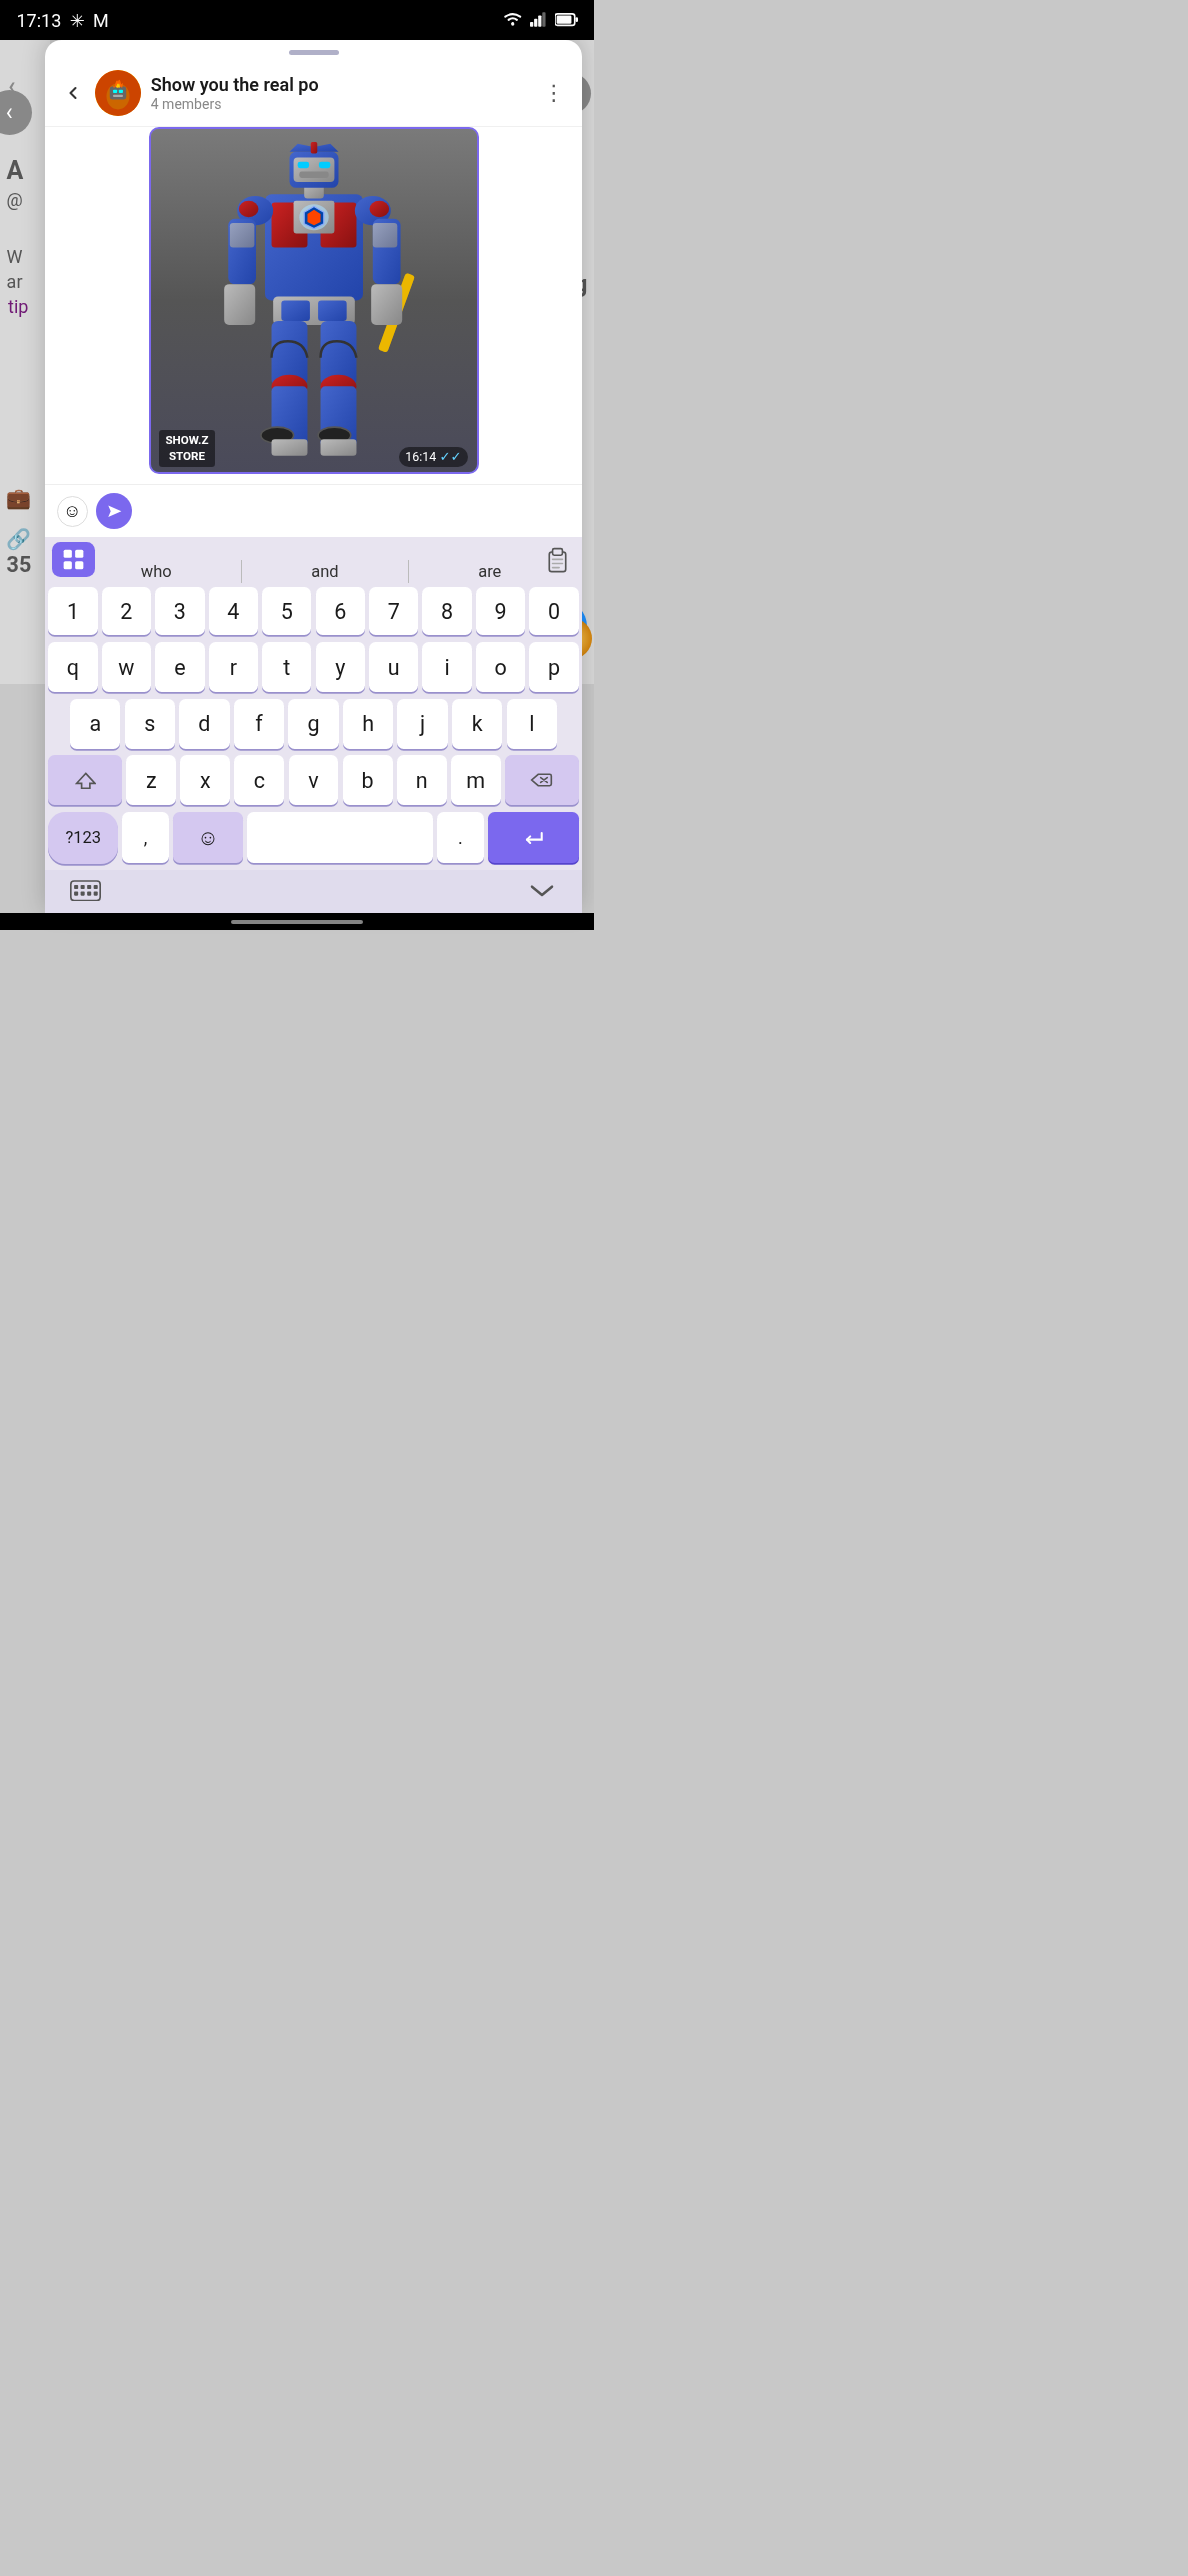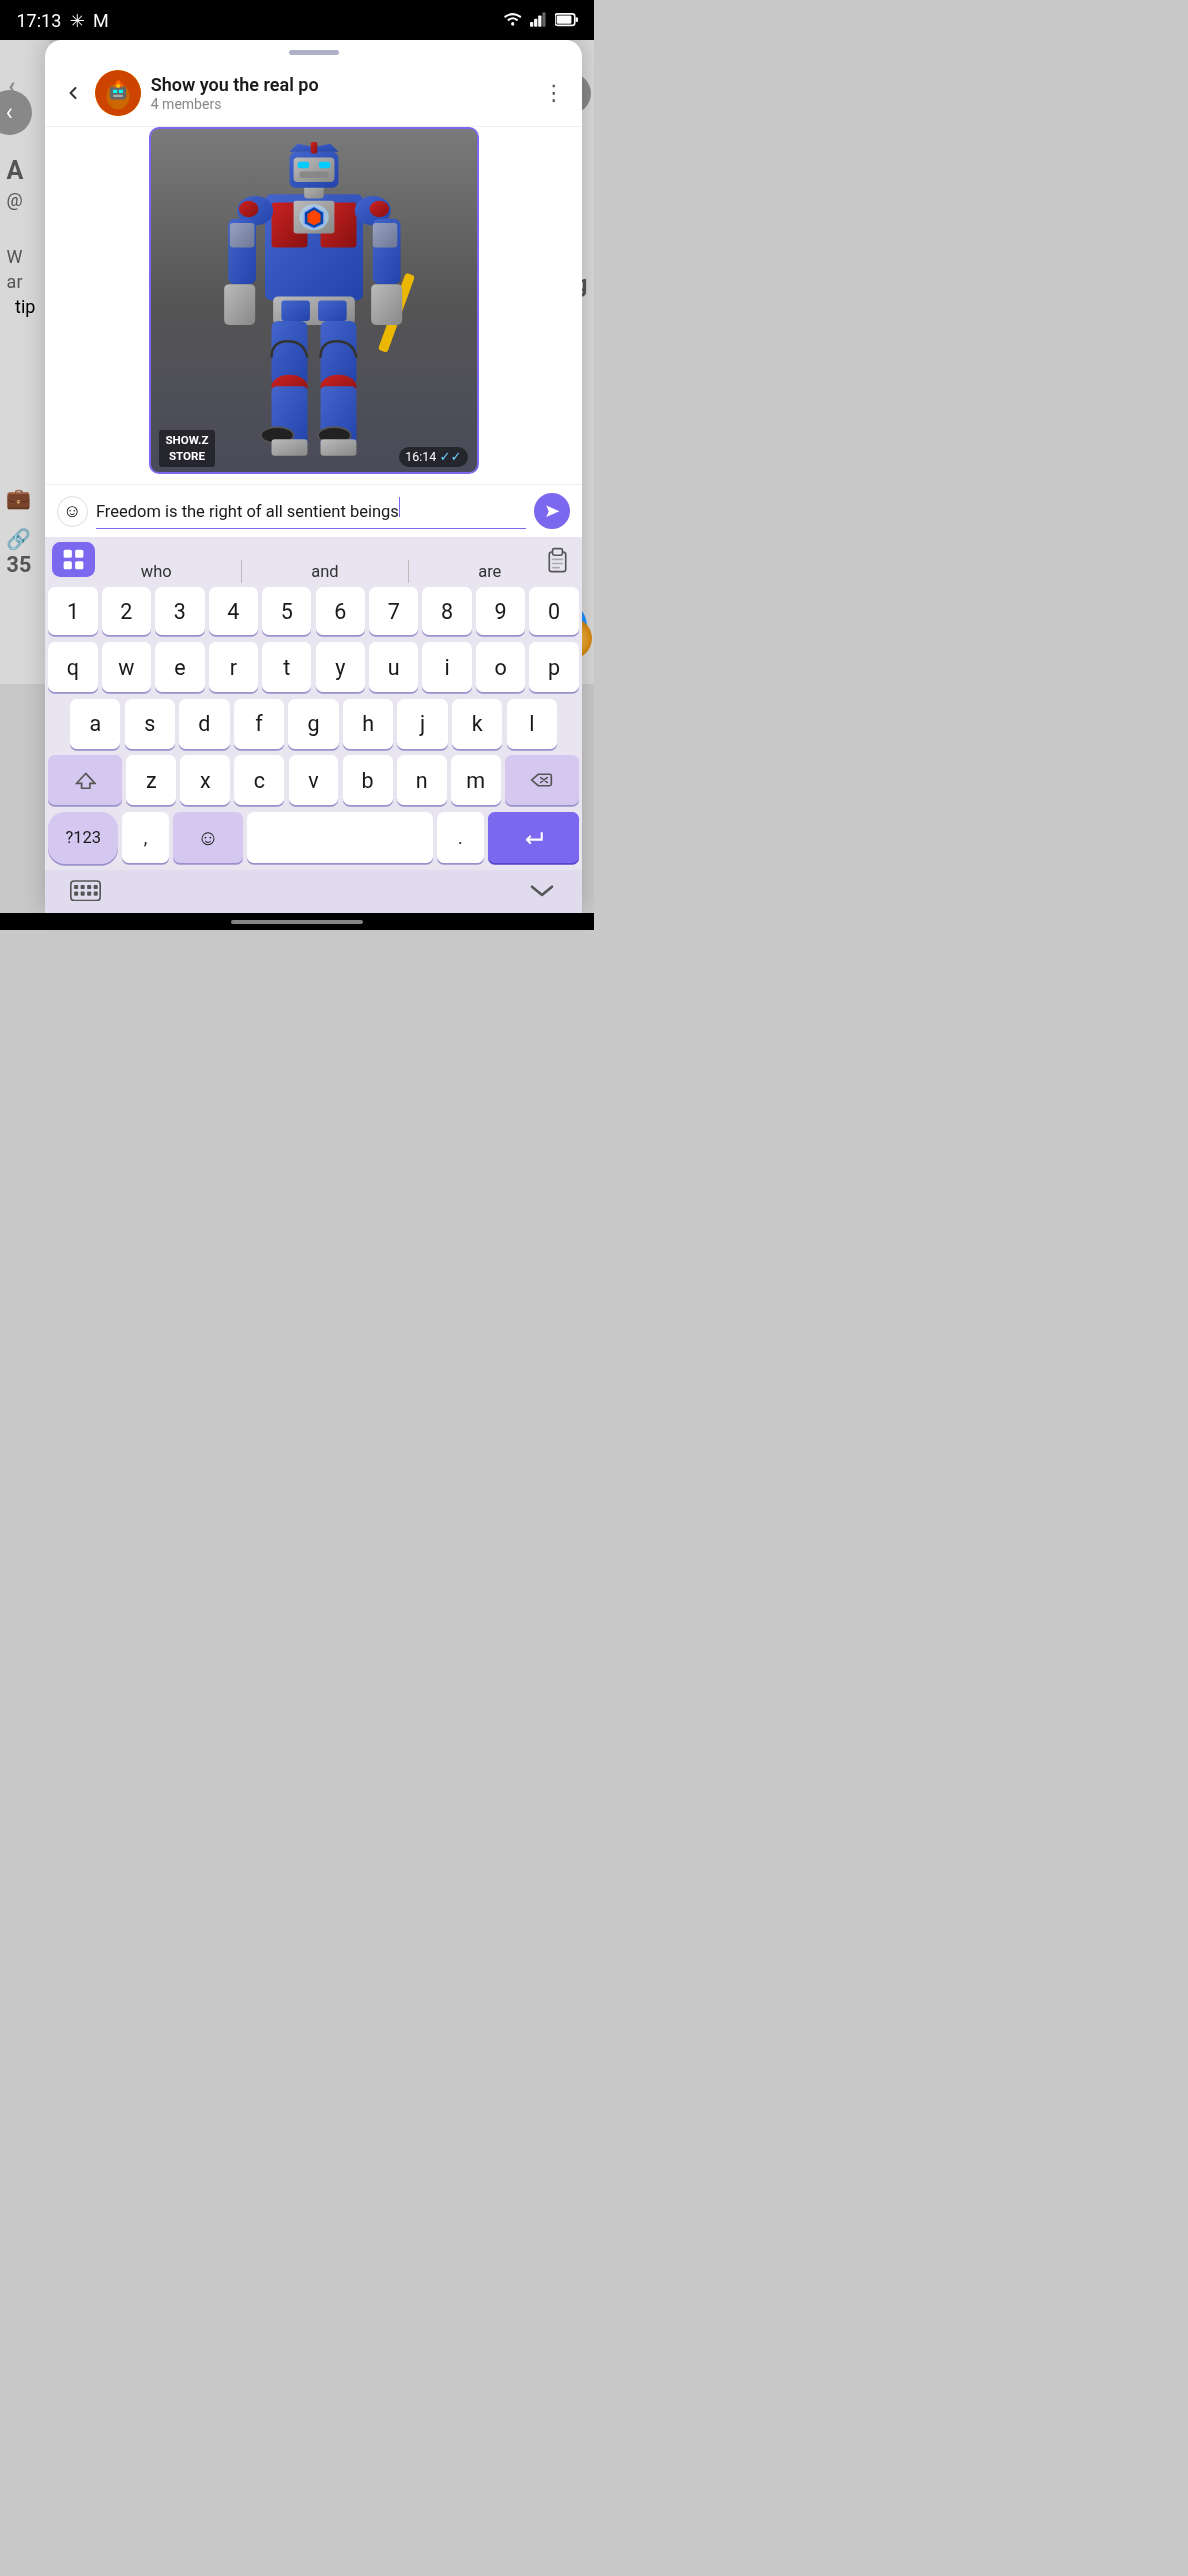--- a/index.html
+++ b/index.html
@@ -441,21 +441,21 @@
 </div>
 
 <div style="position: relative; width: 594px;">
 
   <div style="position: absolute; left: 0; top: 0; width: 50px; background: #d8d8d8; height: 644px;">
     <div style="position: absolute; top: 33px; left: 8.3px; font-size: 23px; font-weight: bold; color: #888;">‹</div>
     <div style="position: absolute; top: 116px; left: 6.6px; font-size: 25px; font-weight: bold; color: #555;">A</div>
     <div style="position: absolute; top: 149px; left: 6.6px; font-size: 18px; color: #555;">@</div>
     <div style="position: absolute; top: 206px; left: 6.6px; font-size: 18px; color: #555;">W</div>
     <div style="position: absolute; top: 231px; left: 6.6px; font-size: 18px; color: #555;">ar</div>
-    <div style="position: absolute; top: 256px; left: 15px; font-size: 18px; color: #000000;">tip</div>
+    <div style="position: absolute; top: 256px; left: 8px; font-size: 18px; color: #701a75;">tip</div>
     <div style="position: absolute; top: 446px; left: 6.6px; font-size: 20px;">💼</div>
     <div style="position: absolute; top: 487px; left: 6.6px; font-size: 20px;">🔗</div>
     <div style="position: absolute; top: 512px; left: 6.6px; font-size: 21.5px; font-weight: bold; color: #555;">35</div>
   </div>
 
   <div style="position: absolute; right: 0; top: 0; width: 50px; background: #d8d8d8; height: 644px;">
     <div style="position: absolute; top: 231px; right: 6.6px; font-size: 23px; font-weight: bold; color: #555;">g</div>
 
     <div style="position: absolute; top: 561px; right: 6.6px; width: 50px; height: 50px; background: #1e90ff; border-radius: 50%; display: flex; align-items: center; justify-content: center; color: #fff; font-size: 18px;">
       <span>r</span>
@@ -619,25 +619,20 @@
             </div>
           </div>
         </div>
 
       </div>
 
       <div class="input-area">
         <div class="emoji-btn">
           <span>☺</span>
         </div>
-        <div style="flex: 1; display: flex; align-items: center; border-bottom: 1.7px solid #7b68ee; padding-bottom: 1.7px;">
-          <span class="text-input-field">
-            <span>Freedom is the right of all sentient beings</span><span class="cursor"></span>
-          </span>
-        </div>
         <div class="send-btn">
           <svg width="18" height="16.5" viewBox="0 0 22 20" fill="none">
             <path d="M20 10L4 3L7 10L4 17L20 10Z" fill="white"></path>
           </svg>
         </div>
       </div>
 
       <div class="keyboard-suggestions">
         <div class="suggest-grid-btn">
           <svg width="23" height="23" viewBox="0 0 28 28" fill="white">

